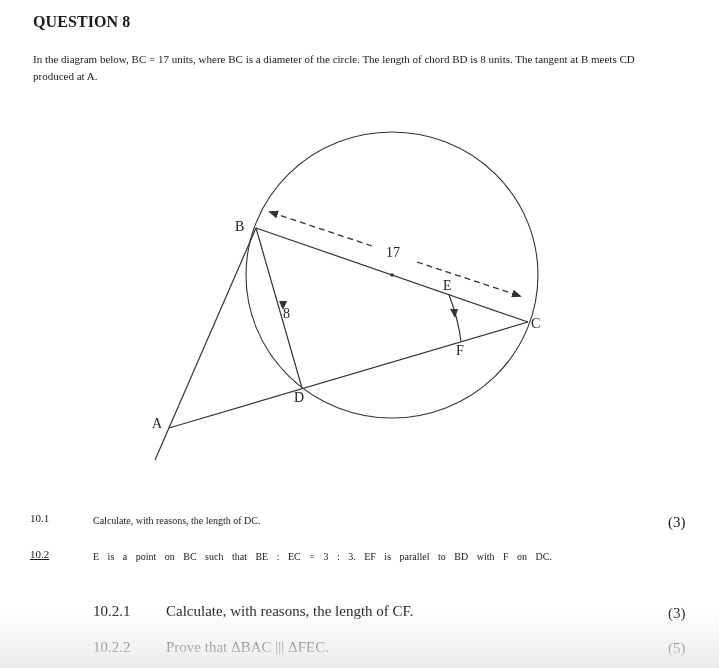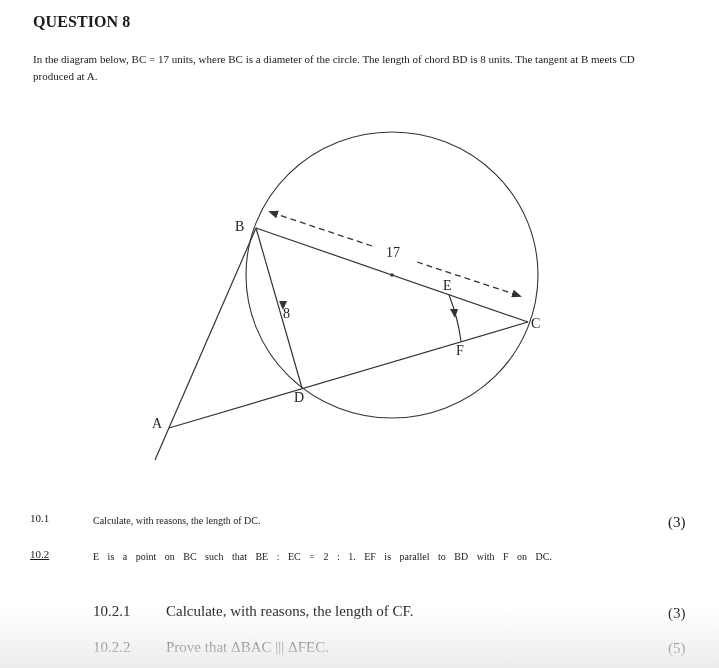--- a/index.html
+++ b/index.html
@@ -127,21 +127,21 @@
   <text x="456" y="355">F</text>
   <text x="386" y="257">17</text>
   <text x="283" y="318">8</text>
 </svg>
 
 <div class="q-num" style="top:512px;">10.1</div>
 <div class="q-text" style="top:512px;">Calculate, with reasons, the length of  DC.</div>
 <div class="marks" style="top:514px;">(3)</div>
 
 <div class="q-num" style="top:548px;text-decoration:underline;">10.2</div>
-<div class="q-text q102-text" style="top:548px;">E  is a point on  BC  such that  BE : EC = 2 : 1.  EF  is parallel to  BD  with F  on DC.</div>
+<div class="q-text q102-text" style="top:548px;">E  is a point on  BC  such that  BE : EC = 3 : 3.  EF  is parallel to  BD  with F  on DC.</div>
 
 <div class="sub-num" style="top:603px;">10.2.1</div>
 <div class="sub-text" style="top:603px;">Calculate, with reasons, the length of  CF.</div>
 <div class="marks" style="top:605px;">(3)</div>
 
 <div class="sub-num" style="top:639px;">10.2.2</div>
 <div class="sub-text" style="top:639px;">Prove that  ΔBAC ||| ΔFEC.</div>
 <div class="marks" style="top:640px;">(5)</div>
 
 <div class="bottom-shade"></div>

